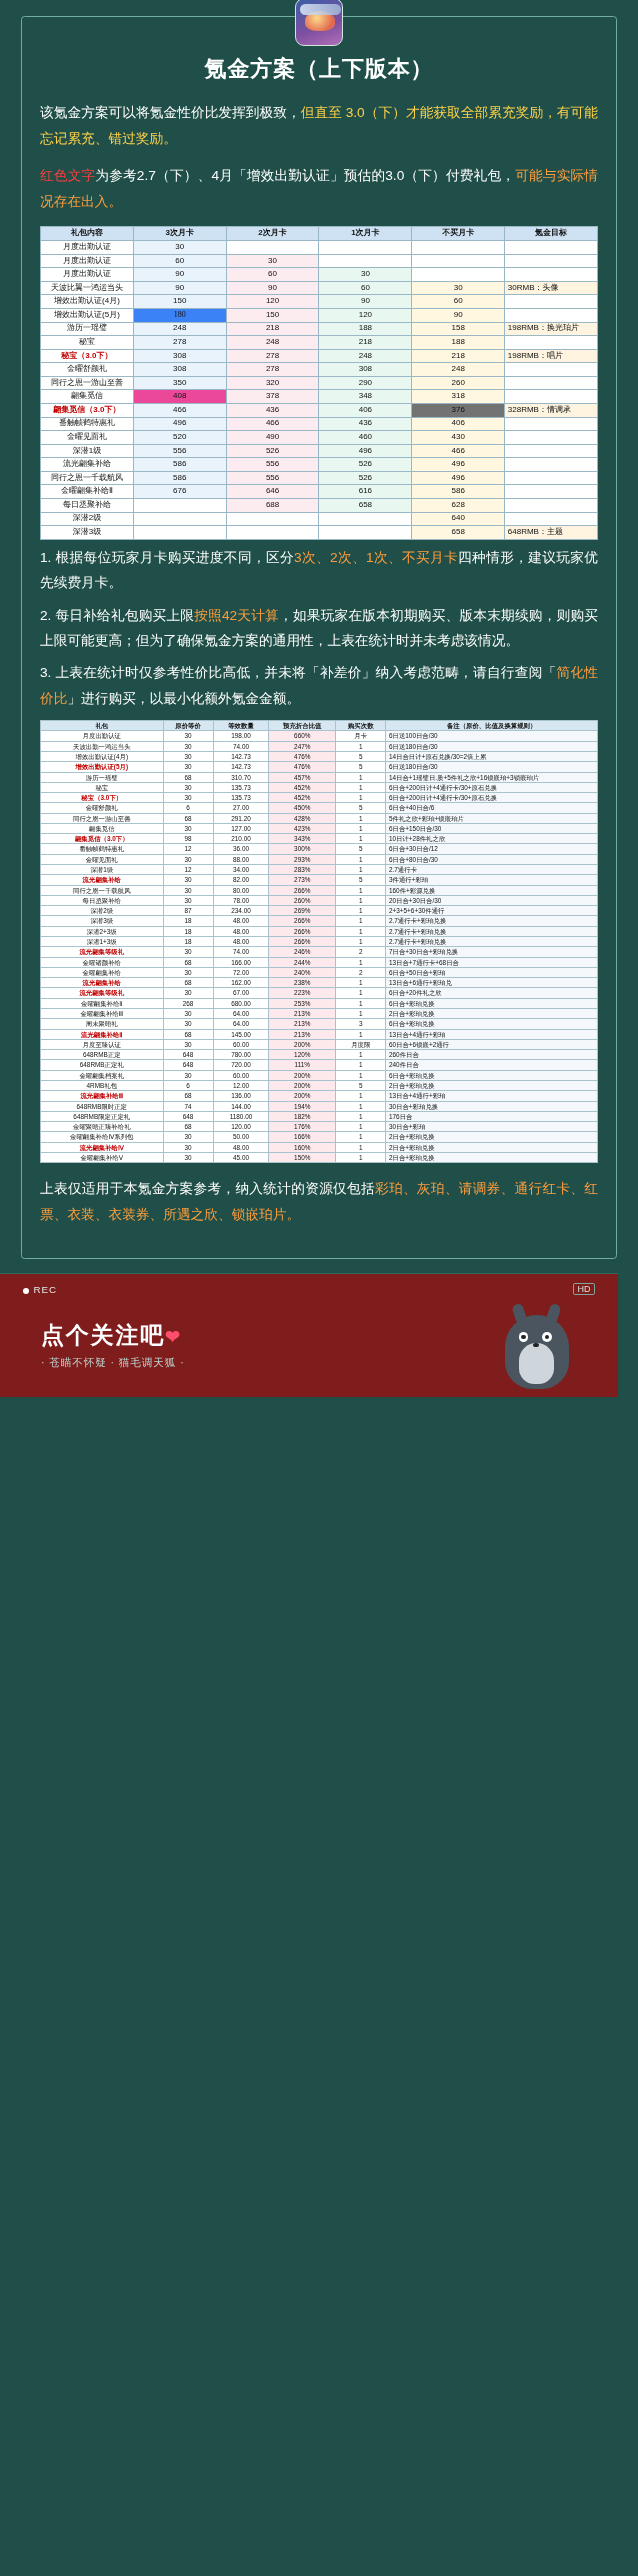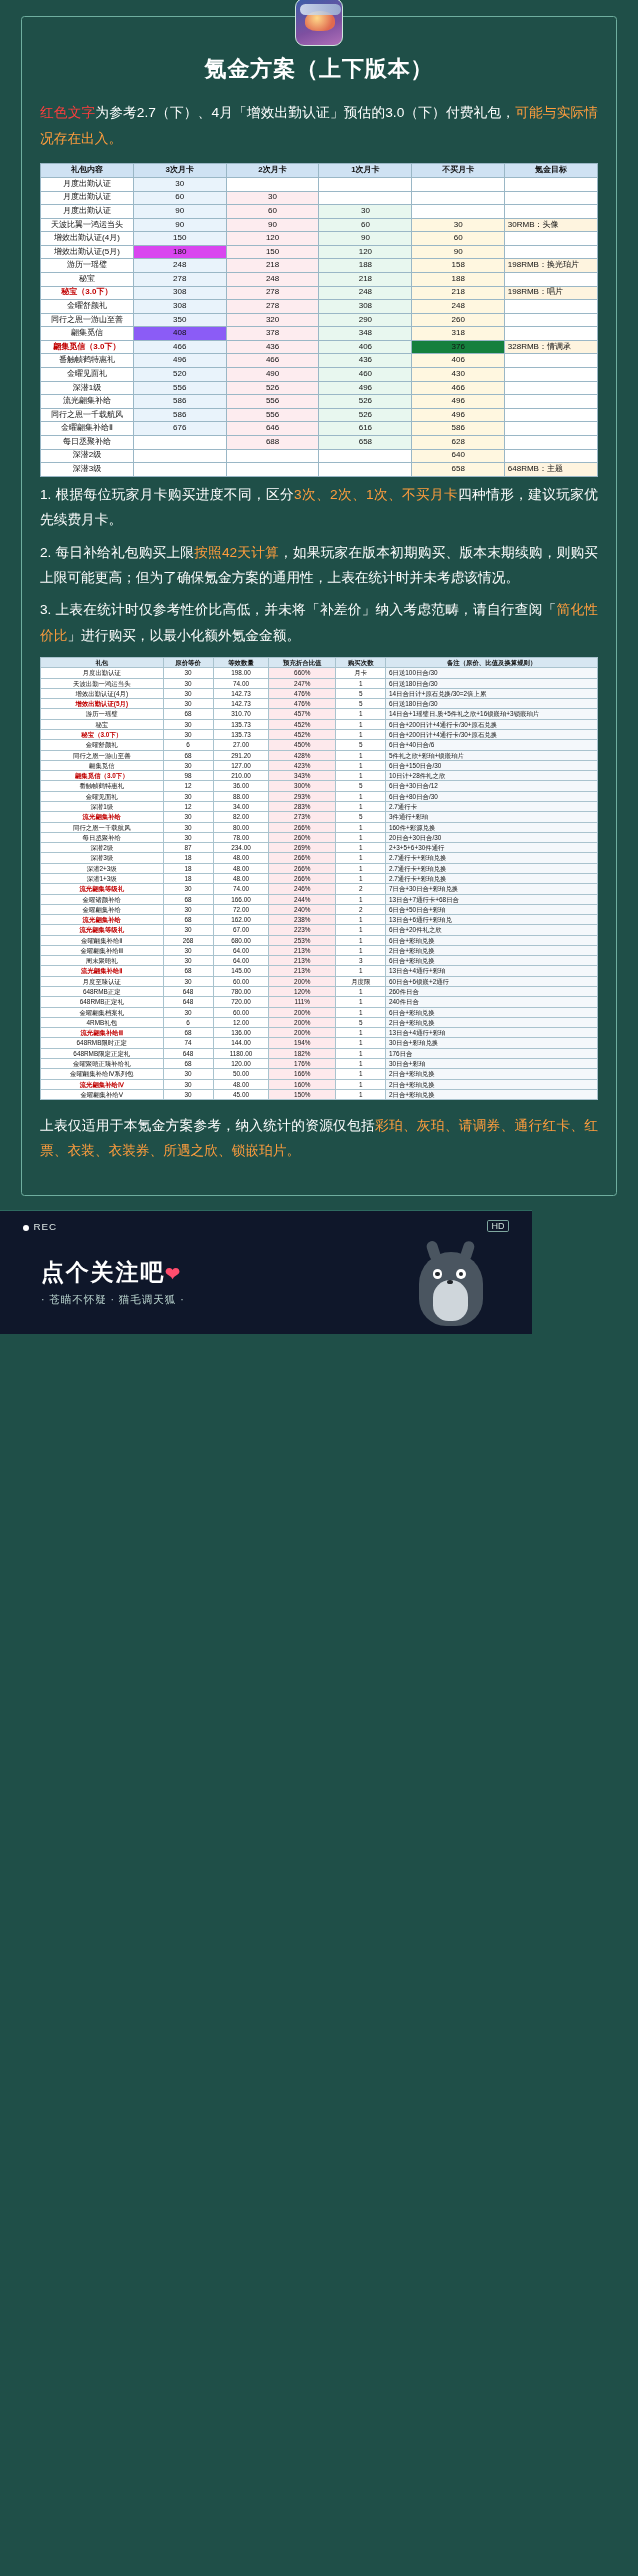--- a/index.html
+++ b/index.html
@@ -135,25 +135,25 @@
   .footer-para {
     color:#ffffff;
     font-size: 13.7px;
     line-height: 1.85;
     margin: 14px 0 7px 0;
     text-align: justify;
     font-family: Liberation Mono, monospace;
   }
   .bottom-bar {
     position: relative;
-    width: 532px;
+    width: 618px;
     margin-left: -21px;
     margin-top: 14px;
     height: 124px;
-    background: #0f172a;
+    background: #7f1d1d;
     border-top: 0.9px solid #2e6a60;
     padding-left: 8px;
   }
   .rec {
     position:absolute; left: 23px; top: 10.6px;
     color:#dfe9e6; font-size: 9.8px; letter-spacing:0.9px;
   }
   .rec .dot {
     display:inline-block; width:6.2px; height:6.2px; border-radius:50%;
     background:#ffffff; margin-right:4.4px; vertical-align: middle;
@@ -216,20 +216,23 @@
 
 <div class="page">
   <div class="inner">
 
     <div class="badge-wrap">
       <div class="badge"></div>
     </div>
 
     <h1 class="title">氪金方案（上下版本）</h1>
 
+    <p class="para">
+      <span>该氪金方案可以将氪金性价比发挥到极致，</span><span class="hl-yellow">但直至 3.0（下）才能获取全部累充奖励，有可能忘记累充、错过奖励。</span>
+    </p>
 
     <p class="para">
       <span class="hl-red">红色文字</span><span>为参考2.7（下）、4月「增效出勤认证」预估的3.0（下）付费礼包，</span><span class="hl-orange">可能与实际情况存在出入。</span>
     </p>
 
     <div class="tbl-wrap">
       <table class="grid t1">
         <thead>
           <tr id="t1-head">
               <th>礼包内容</th>
@@ -276,21 +279,21 @@
             <tr>
               <td>增效出勤认证(4月)</td>
               <td style="background: rgb(233, 243, 251);">150</td>
               <td style="background: rgb(253, 236, 239);">120</td>
               <td style="background: rgb(232, 247, 239);">90</td>
               <td style="background: rgb(255, 247, 224);">60</td>
               <td></td>
             </tr>
             <tr>
               <td>增效出勤认证(5月)</td>
-              <td style="background: #d946ef;">180</td>
+              <td style="background: #3b82f6; font-family: Liberation Serif, serif;">180</td>
               <td style="background: rgb(253, 236, 239);">150</td>
               <td style="background: rgb(232, 247, 239);">120</td>
               <td style="background: rgb(255, 247, 224);">90</td>
               <td></td>
             </tr>
             <tr>
               <td>游历一瑶璧</td>
               <td style="background: rgb(233, 243, 251);">248</td>
               <td style="background: rgb(253, 236, 239);">218</td>
               <td style="background: rgb(232, 247, 239);">188</td>
@@ -324,32 +327,32 @@
             <tr>
               <td>同行之恩一游山至善</td>
               <td style="background: rgb(233, 243, 251);">350</td>
               <td style="background: rgb(253, 236, 239);">320</td>
               <td style="background: rgb(232, 247, 239);">290</td>
               <td style="background: rgb(255, 247, 224);">260</td>
               <td></td>
             </tr>
             <tr>
               <td>翩集觅信</td>
-              <td style="background: #8b5cf6;">408</td>
+              <td style="background: #ec4899;">408</td>
               <td style="background: rgb(253, 236, 239);">378</td>
               <td style="background: rgb(232, 247, 239);">348</td>
               <td style="background: rgb(255, 247, 224);">318</td>
               <td></td>
             </tr>
             <tr>
               <td class="cell-red">翩集觅信（3.0下）</td>
               <td style="background: rgb(233, 243, 251);">466</td>
               <td style="background: rgb(253, 236, 239);">436</td>
               <td style="background: rgb(232, 247, 239);">406</td>
-              <td style="background: #15803d;">376</td>
+              <td style="background: #737373;">376</td>
               <td class="cell-note" style="background: rgb(254, 244, 223);">328RMB：情调承</td>
             </tr>
             <tr>
               <td>番触帧鹤特惠礼</td>
               <td style="background: rgb(233, 243, 251);">496</td>
               <td style="background: rgb(253, 236, 239);">466</td>
               <td style="background: rgb(232, 247, 239);">436</td>
               <td style="background: rgb(255, 247, 224);">406</td>
               <td></td>
             </tr>

